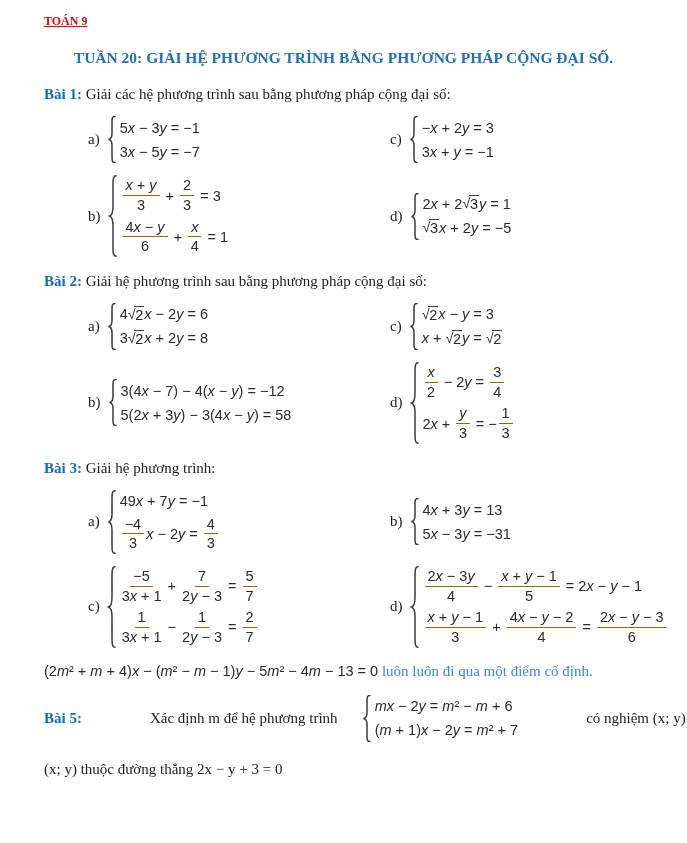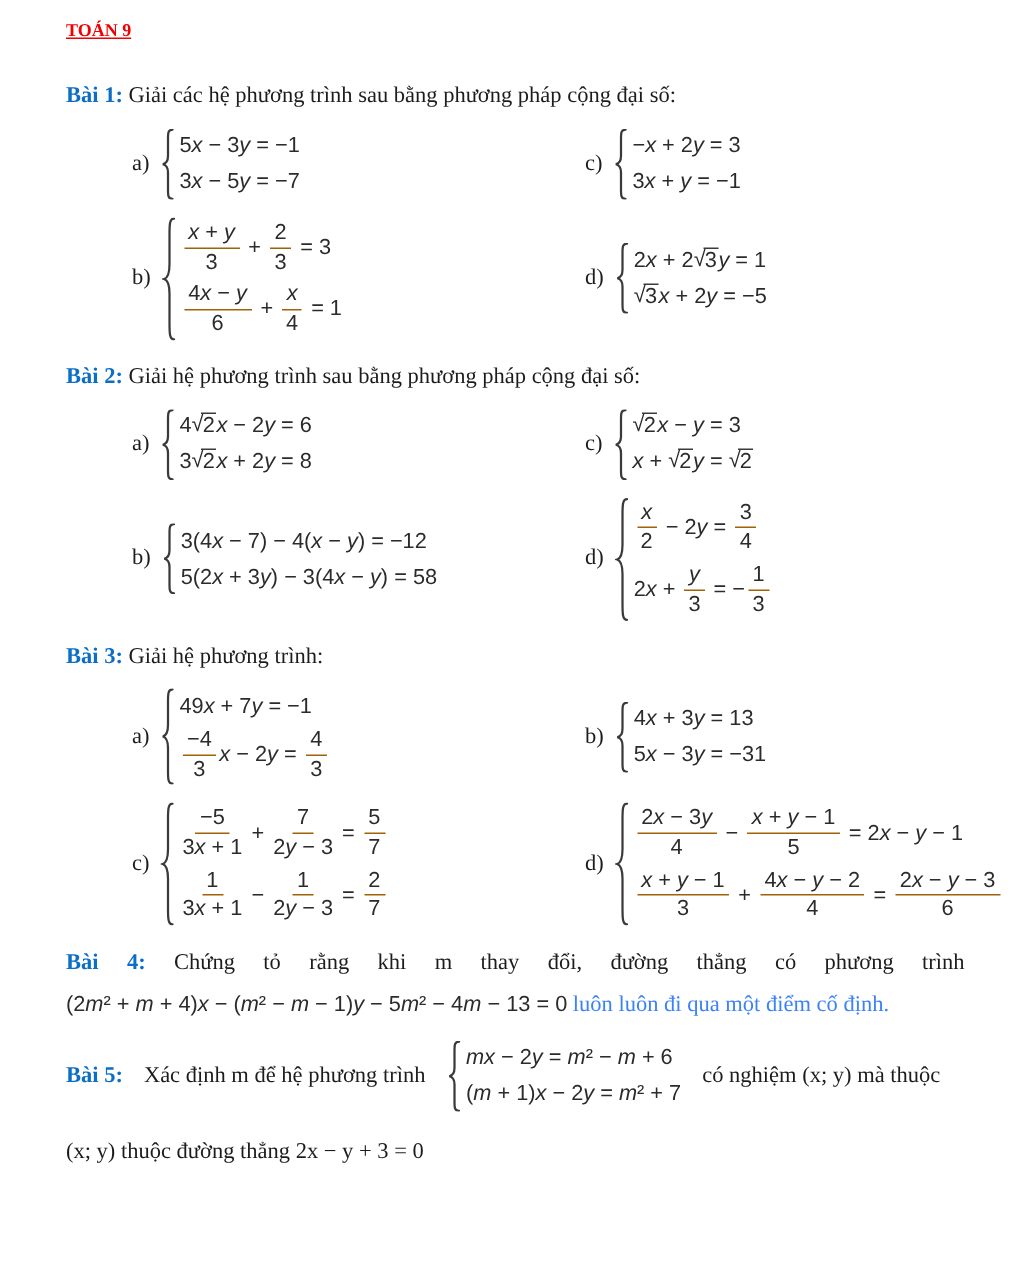--- a/index.html
+++ b/index.html
@@ -41,30 +41,31 @@
   .frac{display:inline-flex;flex-direction:column;align-items:center;margin:0 2px;line-height:1.15;}
   .frac .num{border-bottom:1px solid #a16207;padding:0 3px 1px 3px;}
   .frac .den{padding-top:1px;}
   .sqrt{display:inline-flex;align-items:flex-start;white-space:pre;}
   .sqrt .sg{line-height:1.15;}
   .sqrt .rad{border-top:1.4px solid #3a3a3a;line-height:1.15;margin-left:-1.5px;padding:0 1px;}
   .brace{display:block;flex:none;}
   .jline{text-align:justify;text-align-last:justify;line-height:1.5;}
   .mixline{display:flex;align-items:center;margin-top:7px;flex-wrap:nowrap;}
   .ptxt{font-family:"Liberation Serif",serif;font-style:normal;font-size:15px;color:#3b82f6;white-space:pre;}
-  .inline-row{display:flex;align-items:center;gap:14px;margin-top:6px;}
-  .inline-row .txt{white-space:nowrap;}
+  .inline-row{display:flex;align-items:center;gap:24px;margin-top:6px;}
+  .inline-row .txt{white-space:nowrap;margin-left:44px;}
   .line2{margin-top:16px;line-height:1.5;}
 </style>
 </head>
 <body>
 
 <div class="page">
   <div class="doc-title">TOÁN 9</div>
   <div class="headings">
+    <div class="heading">TUẦN 20: GIẢI HỆ PHƯƠNG TRÌNH BẰNG PHƯƠNG PHÁP CỘNG ĐẠI SỐ.</div>
   </div>
   <div id="problems">
       <div class="prob">
         <div class="prob-head"><span class="plabel">Bài 1:</span> <span>Giải các hệ phương trình sau bằng phương pháp cộng đại số:</span></div>
         <div class="sys-grid">
           <div class="cell">
             <span class="sys-tag">a)</span>
             <span class="sys">
               <svg viewBox="0 0 20 100" preserveAspectRatio="none" class="brace" style="width: 10px; height: 47px;">
                 <path d="M16 1 C10 1 10 6 10 14 L10 38 C10 46 8 49 3 50 C8 51 10 54 10 62 L10 86 C10 94 10 99 16 99" fill="none" stroke="#3a3a3a" stroke-width="1.5" stroke-linecap="round" vector-effect="non-scaling-stroke"></path>
@@ -213,21 +214,20 @@
               </svg>
               <span class="sys-lines">
                 <span class="mline"><span class="frac"><span class="num">2<i>x</i> − 3<i>y</i></span><span class="den">4</span></span><span class="mr"> − </span><span class="frac"><span class="num"><i>x</i> + <i>y</i> − 1</span><span class="den">5</span></span><span class="mr"> = 2<i>x</i> − <i>y</i> − 1</span></span>
                 <span class="mline"><span class="frac"><span class="num"><i>x</i> + <i>y</i> − 1</span><span class="den">3</span></span><span class="mr"> + </span><span class="frac"><span class="num">4<i>x</i> − <i>y</i> − 2</span><span class="den">4</span></span><span class="mr"> = </span><span class="frac"><span class="num">2<i>x</i> − <i>y</i> − 3</span><span class="den">6</span></span></span>
               </span>
             </span>
           </div>
         </div>
       </div>
       <div class="prob" style="margin: 4px 0px 14px;">
-        <div class="jline"><span class="plabel">Bài 4:</span> <span>Chứng tỏ rằng khi m thay đổi, đường thẳng có phương trình</span></div>
         <div class="mline mixline"><span class="mr">(2<i>m</i>² + <i>m</i> + 4)<i>x</i> − (<i>m</i>² − <i>m</i> − 1)<i>y</i> − 5<i>m</i>² − 4<i>m</i> − 13 = 0</span><span class="ptxt"> luôn luôn đi qua một điểm cố định.</span></div>
       </div>
       <div class="prob">
         <div class="inline-row">
           <span class="plabel">Bài 5:</span>
           <span class="txt">Xác định m để hệ phương trình</span>
           <span class="sys">
             <svg viewBox="0 0 20 100" preserveAspectRatio="none" class="brace" style="width: 10px; height: 47px;">
               <path d="M16 1 C10 1 10 6 10 14 L10 38 C10 46 8 49 3 50 C8 51 10 54 10 62 L10 86 C10 94 10 99 16 99" fill="none" stroke="#3a3a3a" stroke-width="1.5" stroke-linecap="round" vector-effect="non-scaling-stroke"></path>
             </svg>

